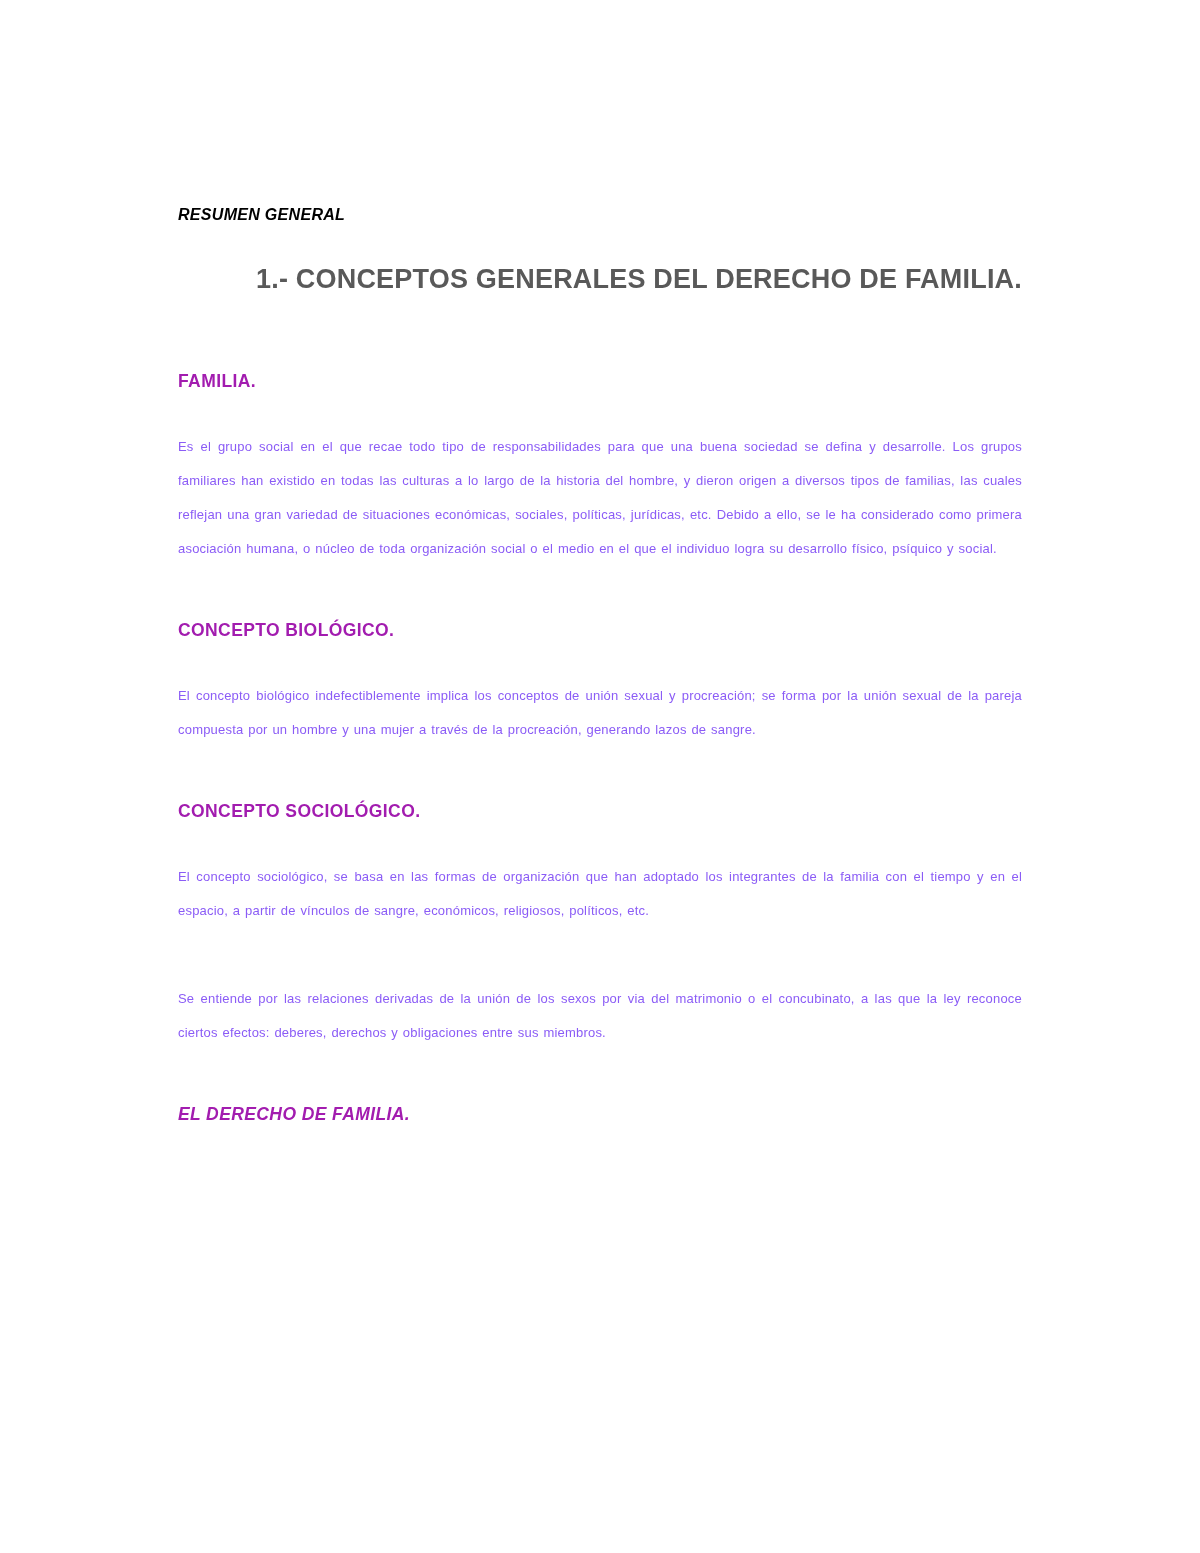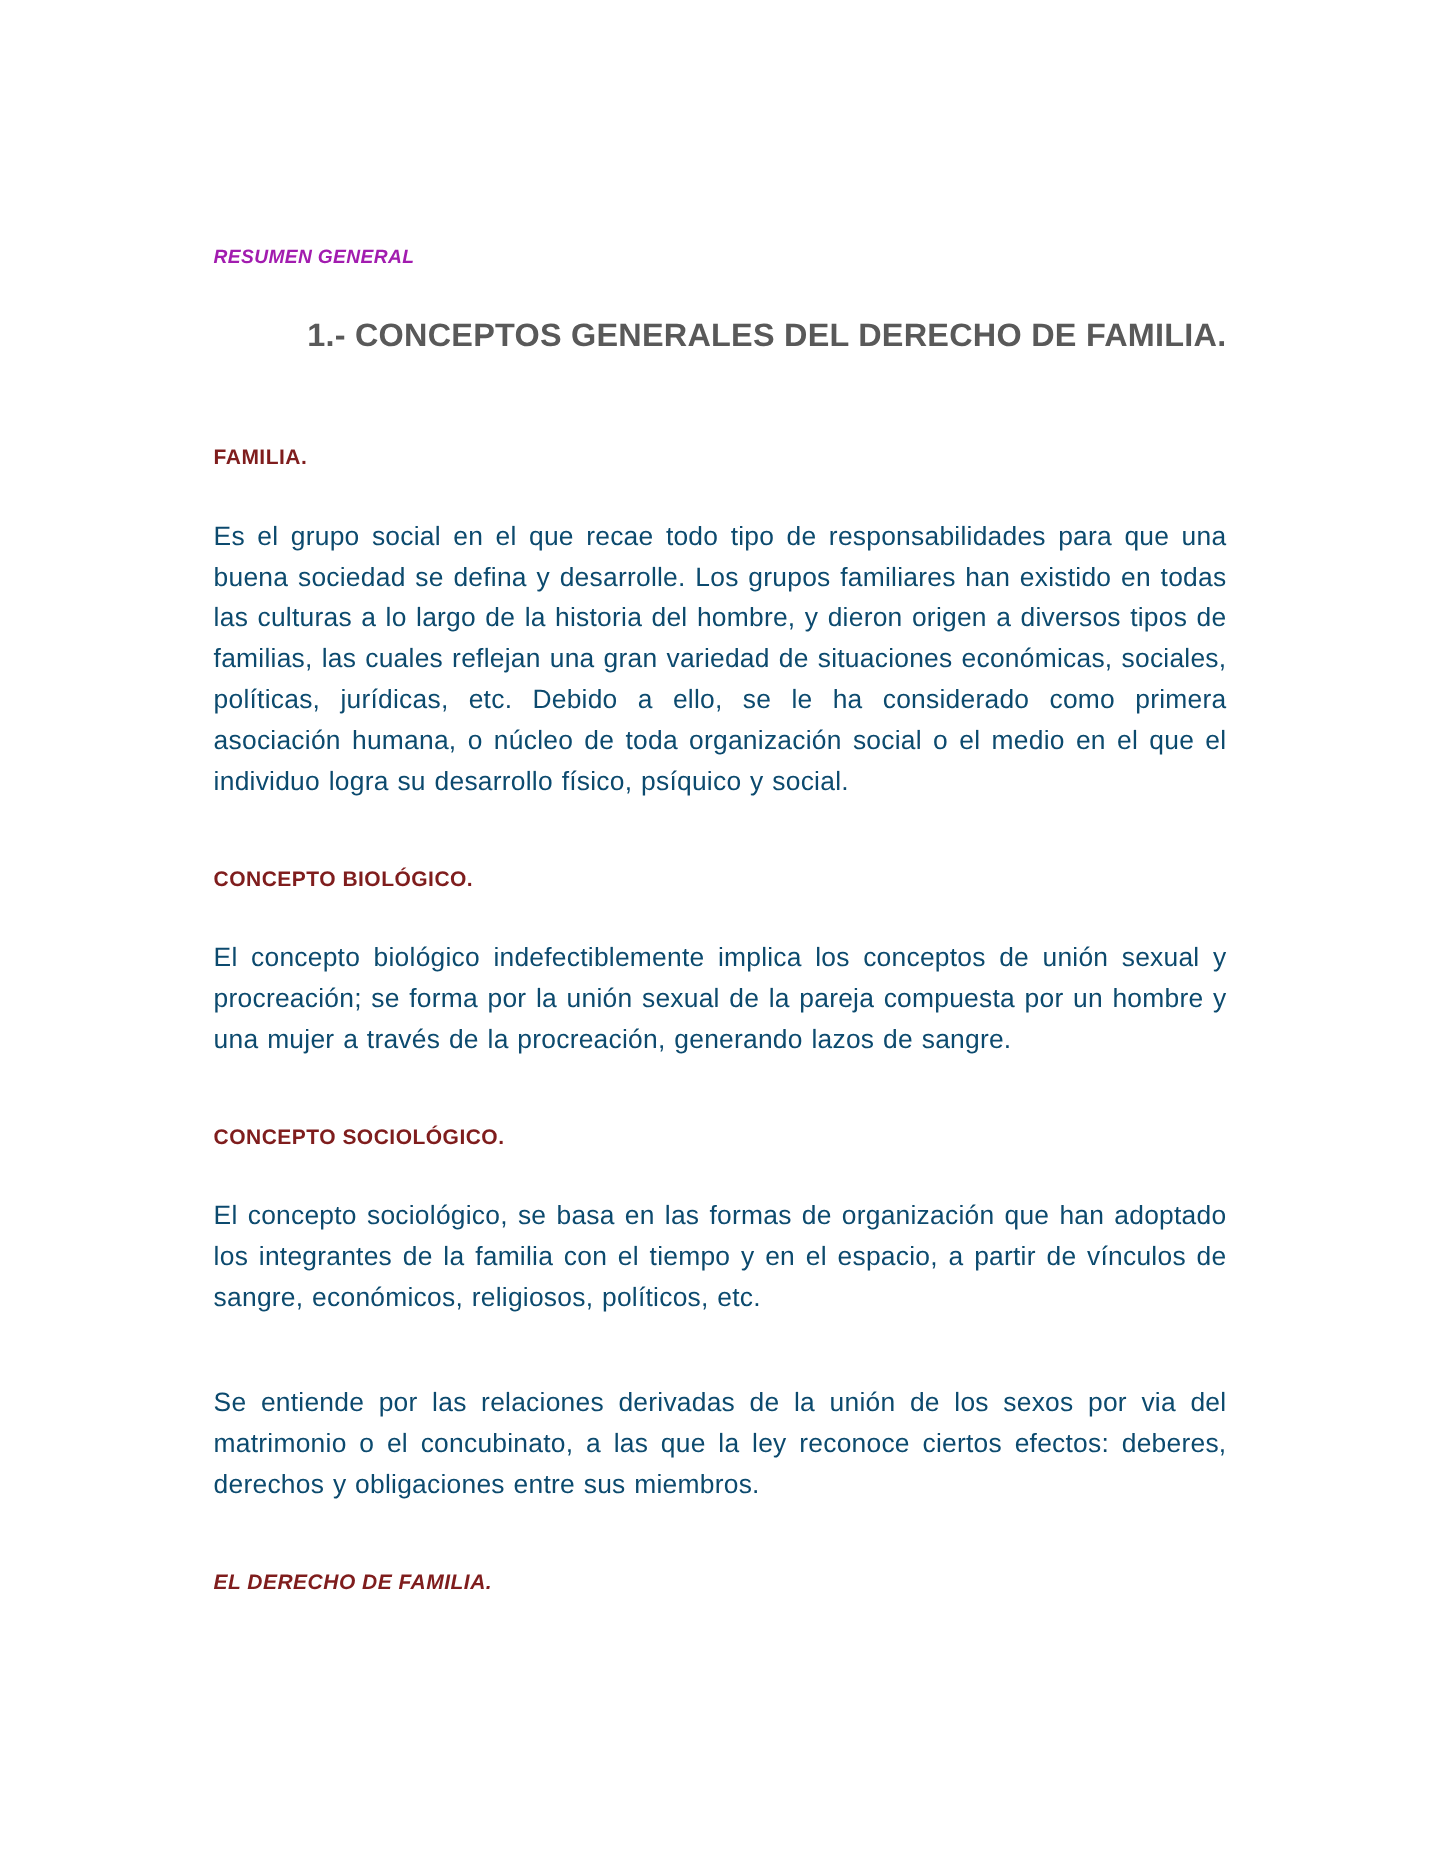--- a/index.html
+++ b/index.html
@@ -19,47 +19,47 @@
     width: 1200px;
     min-height: 1553px;
     background: #ffffff;
     padding: 206px 178px 80px 178px;
   }
 
   .kicker {
     font-size: 16px;
     font-weight: bold;
     font-style: italic;
-    color: #a21caf;
+    color: #000000;
     letter-spacing: 0.3px;
     margin-bottom: 40px;
   }
 
   .doc-title {
     font-size: 27px;
     font-weight: bold;
     color: #595959;
     letter-spacing: 0.2px;
     margin-bottom: 76px;
     text-align: right;
   }
 
   .section-heading {
     font-size: 17.5px;
     font-weight: bold;
-    color: #7f1d1d;
+    color: #a21caf;
     letter-spacing: 0.4px;
     margin-bottom: 38px;
   }
 
   .section-body {
-    font-size: 22px;
+    font-size: 13px;
     line-height: 34px;
     text-align: justify;
-    color: #0c4a6e;
+    color: #8b5cf6;
     letter-spacing: 0.2px;
     word-spacing: 1px;
     margin-bottom: 54px;
   }
 
   .section.extra-gap {
   }
 
   .section:last-child .section-heading {
     margin-bottom: 0;

